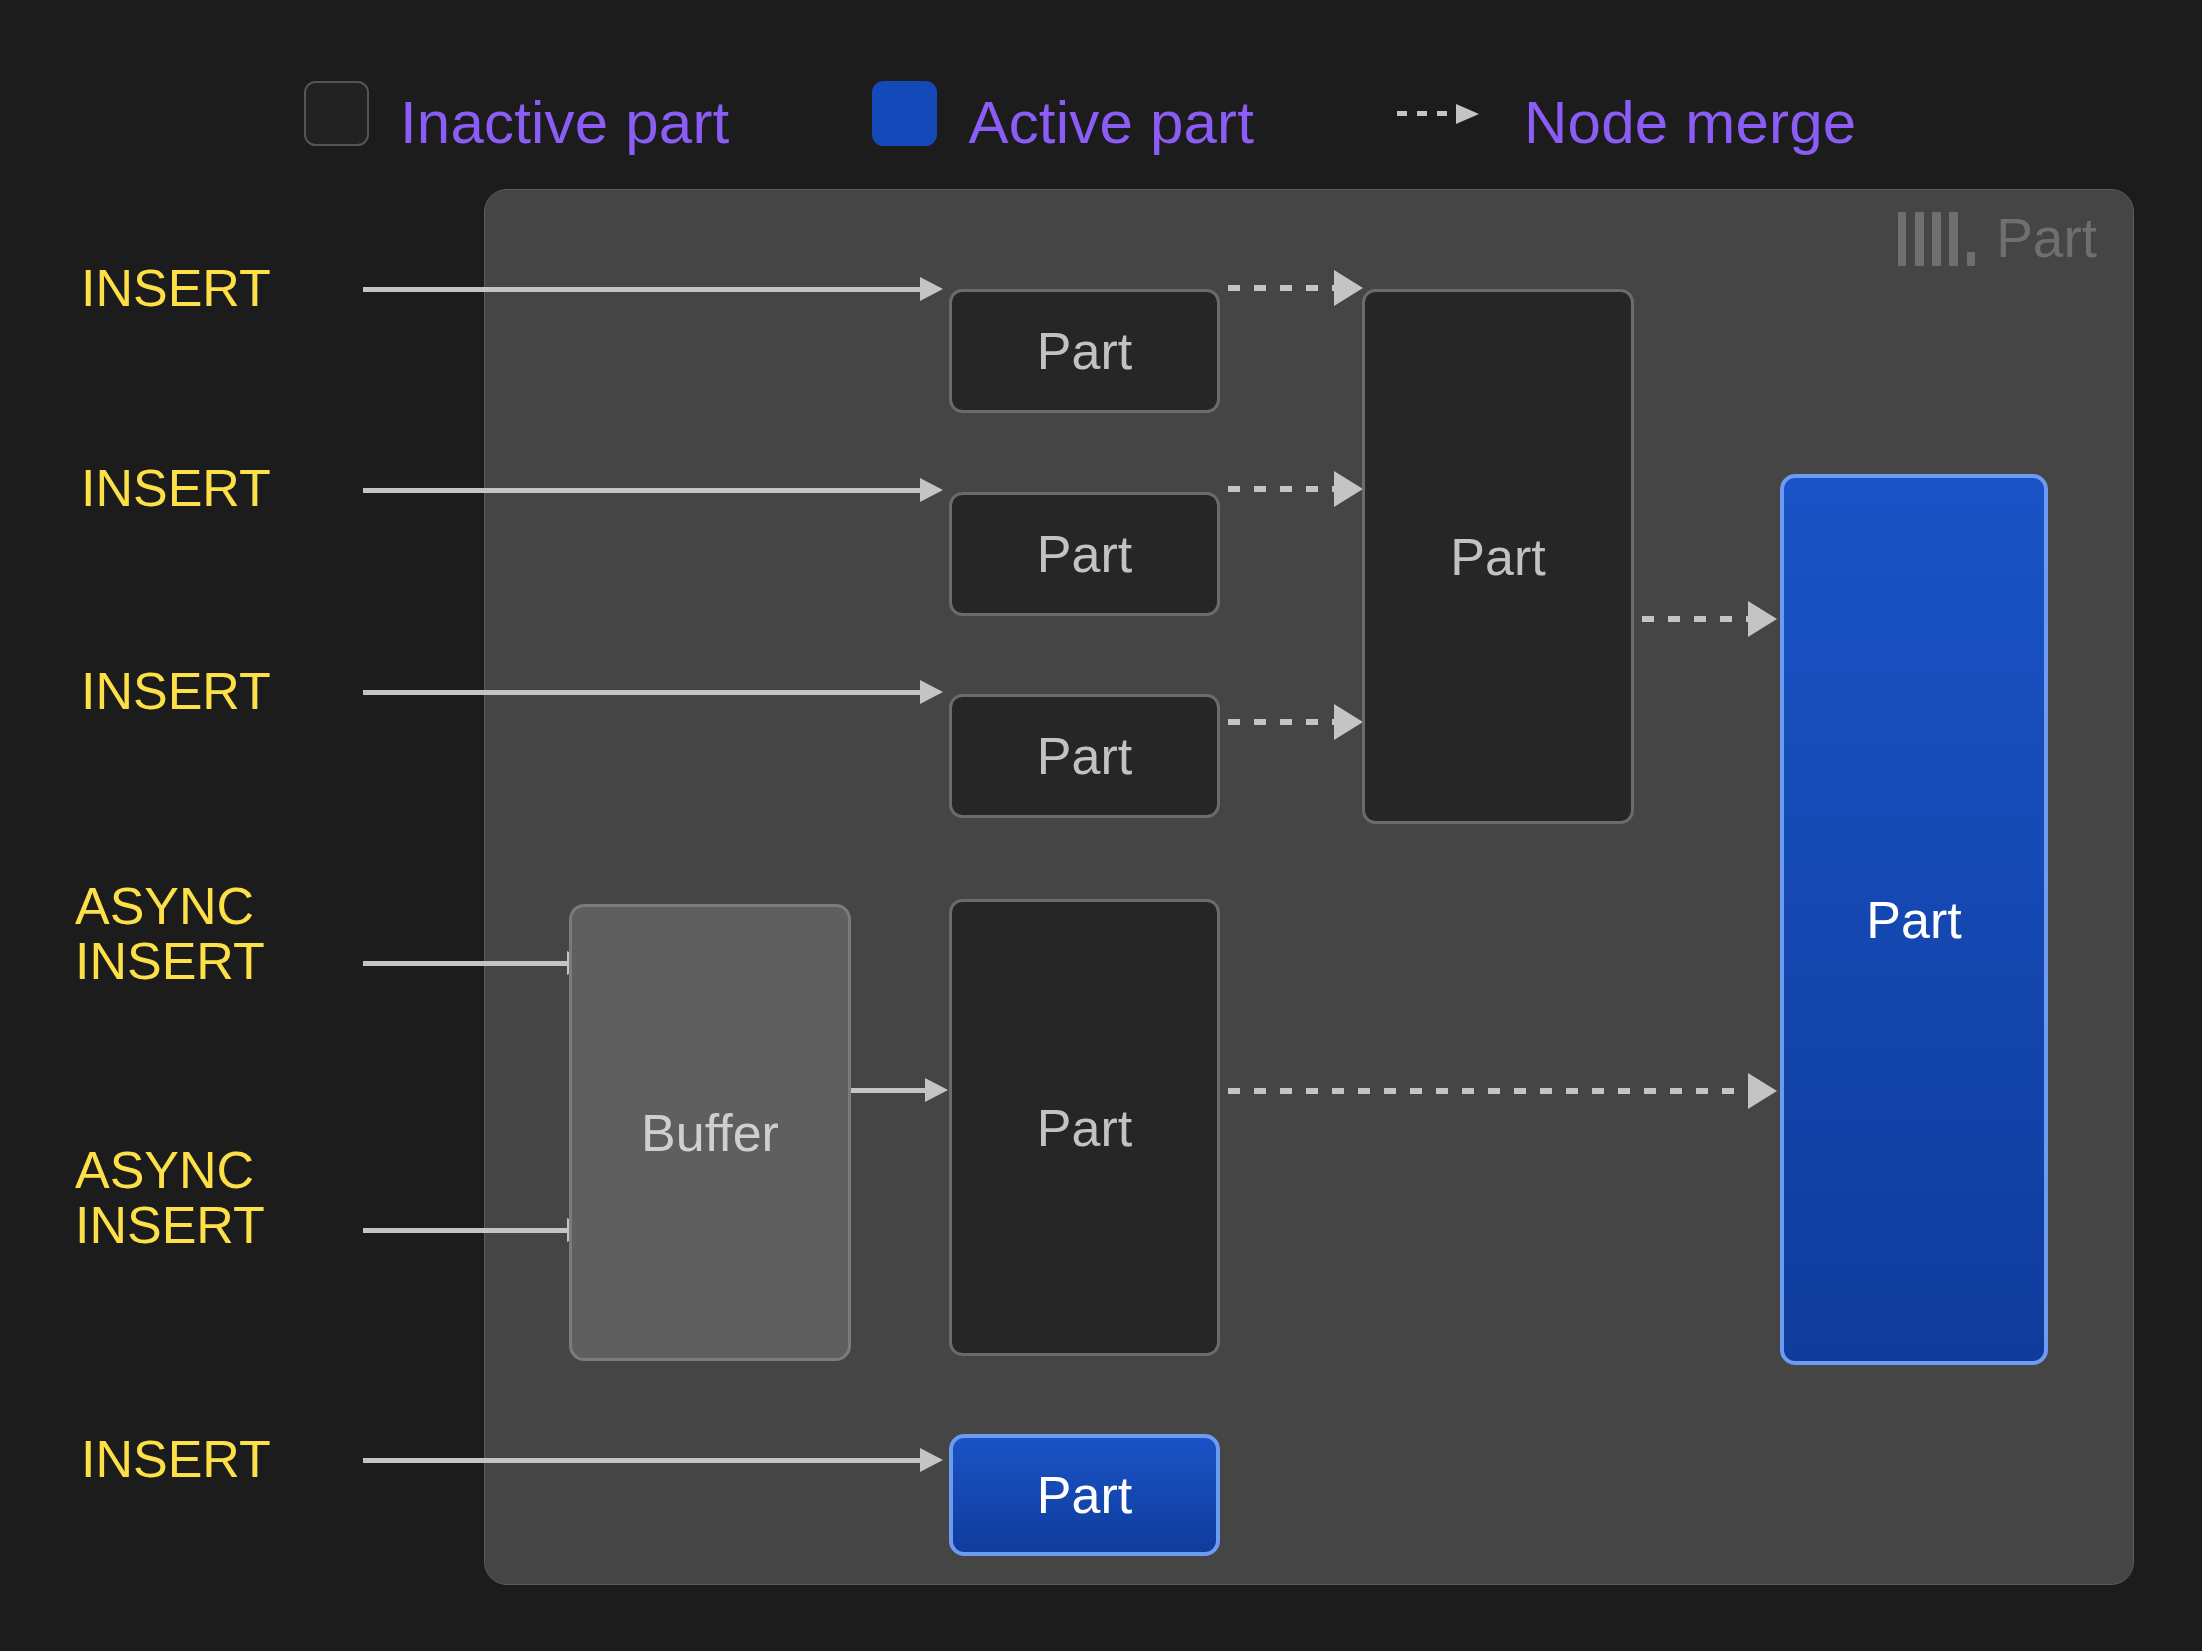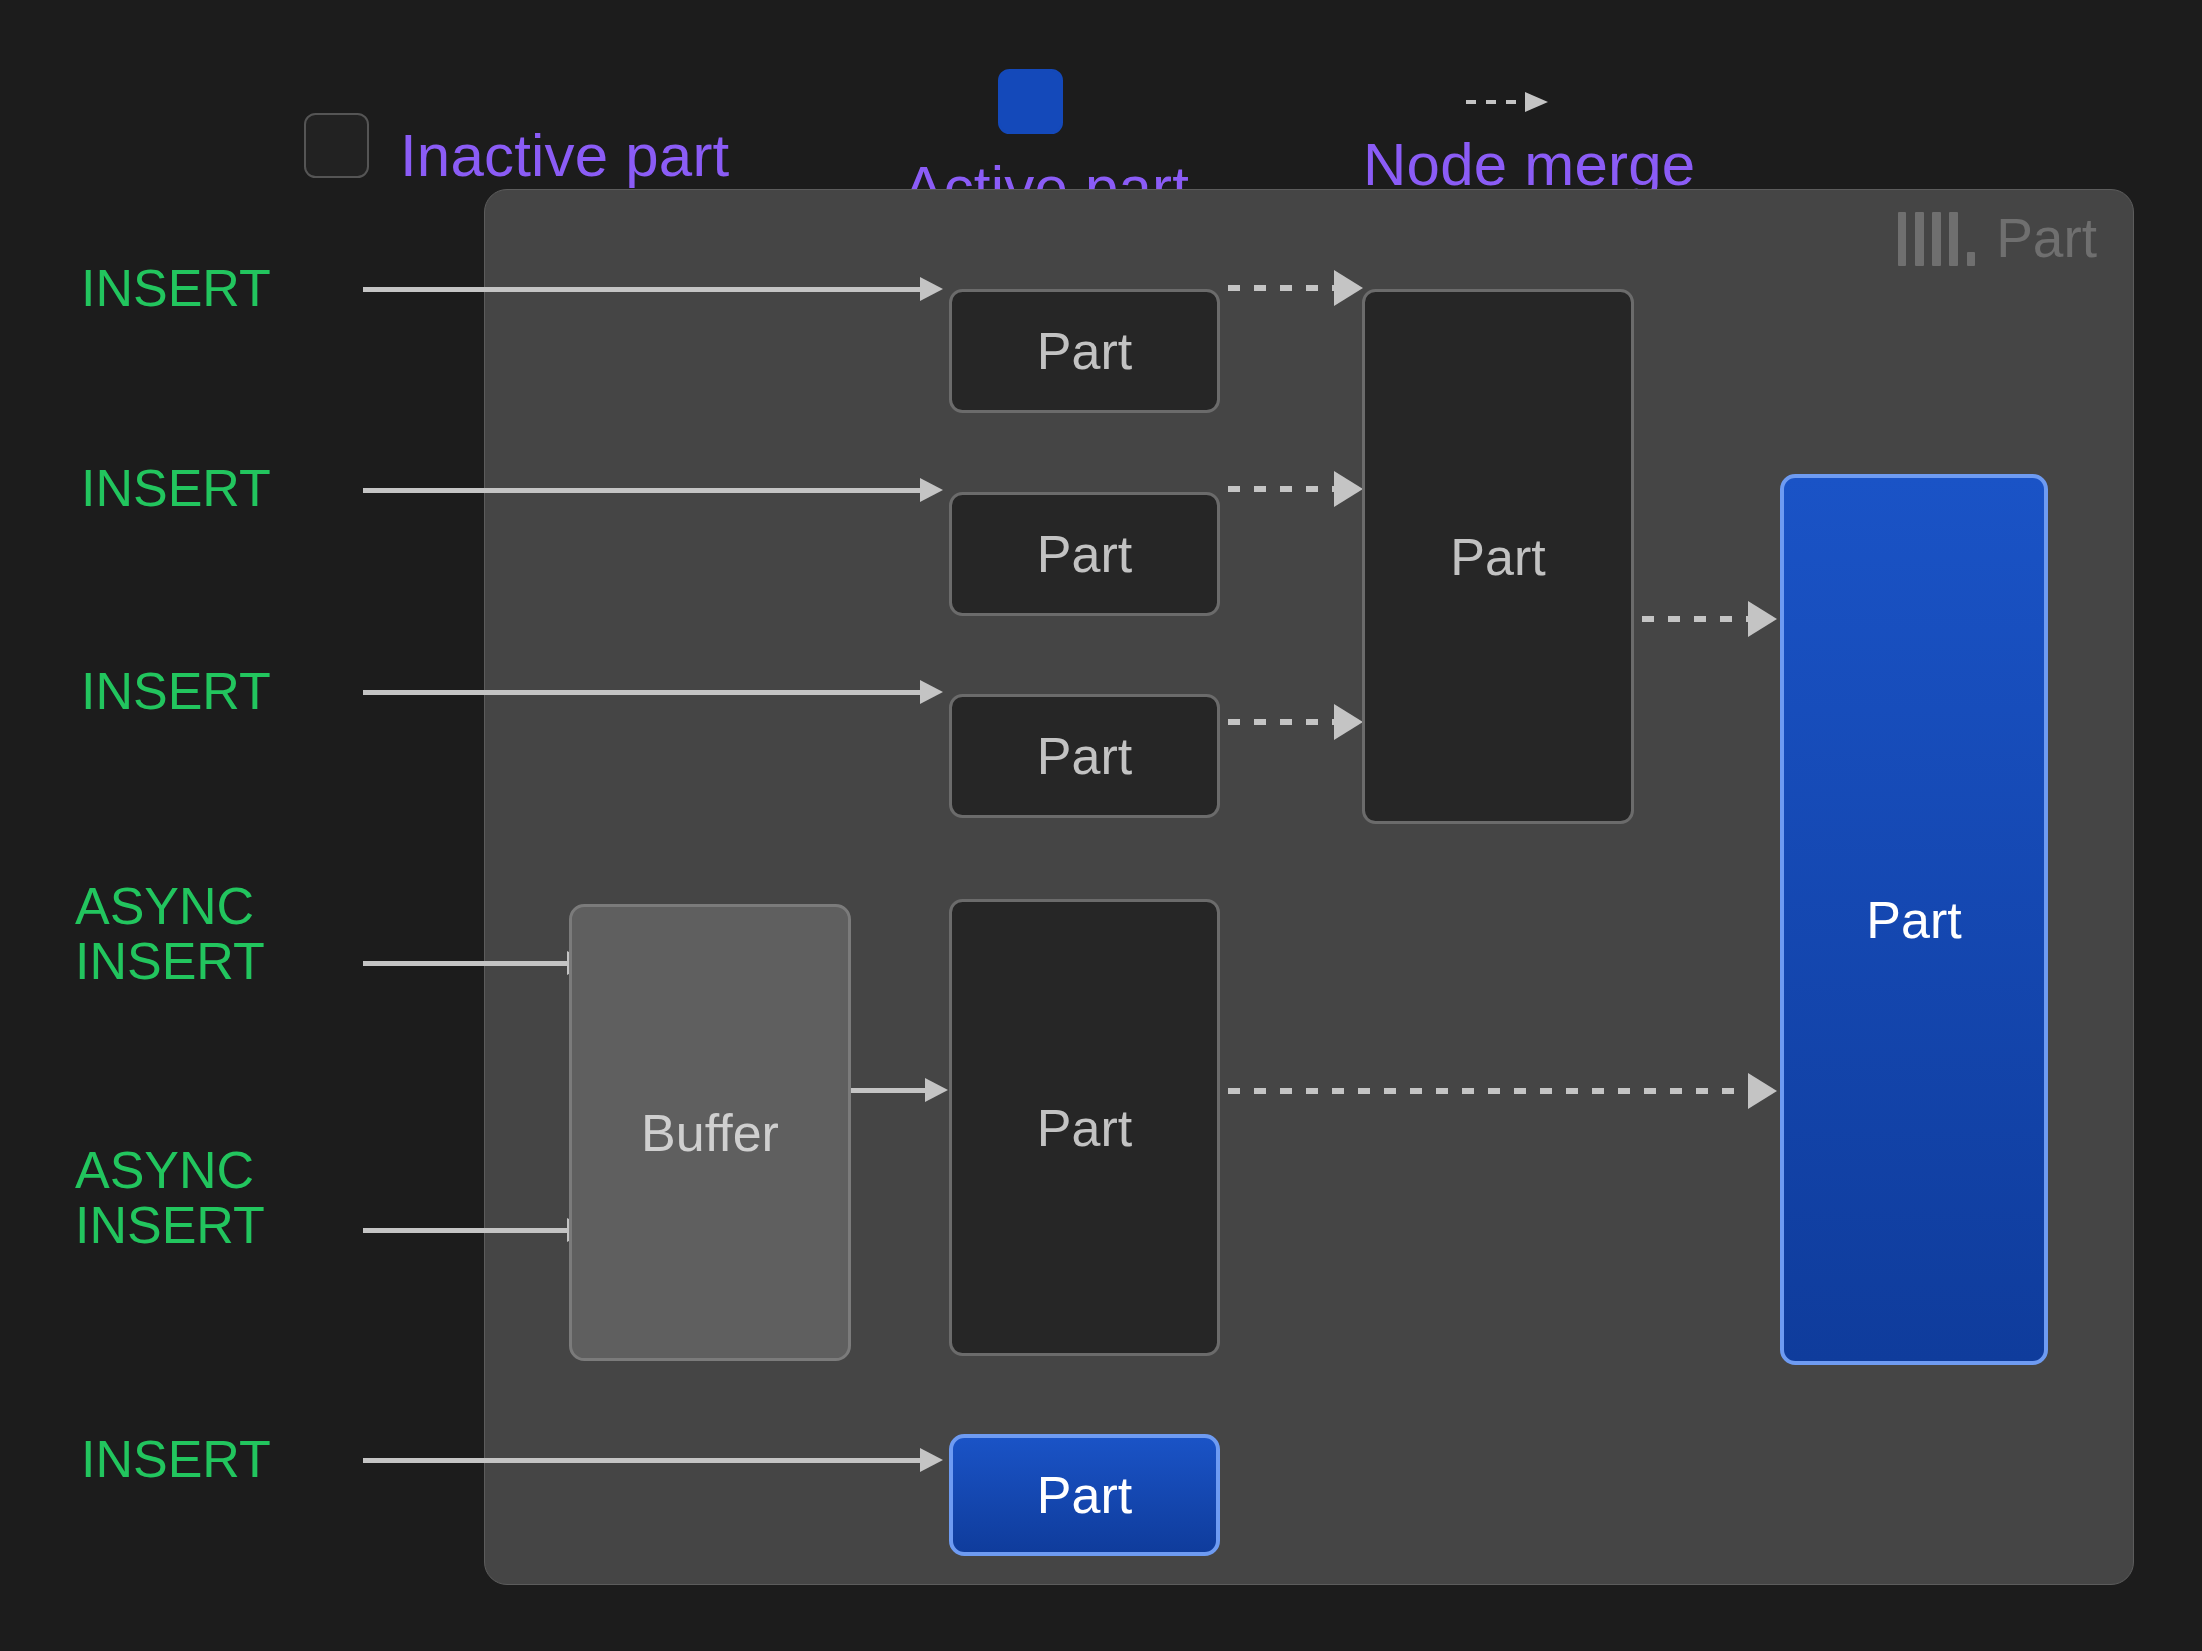--- a/index.html
+++ b/index.html
@@ -6,21 +6,21 @@
   body{
     width:2202px;height:1652px;position:relative;overflow:hidden;
     font-family:"Liberation Sans","DejaVu Sans",sans-serif;
     background:#1c1c1c;color:#c8c8c8;
   }
   .stage{position:absolute;inset:0;}
 
   
   .legend{position:absolute;left:304px;top:69px;display:flex;align-items:center;gap:0;}
   .legend-item{display:flex;align-items:center;}
-  .legend-item + .legend-item{margin-left:143px;flex-direction:column;}
+  .legend-item + .legend-item{margin-left:143px;}
   .swatch{width:65px;height:65px;border-radius:11.5px;flex:0 0 auto;}
   .swatch.inactive{background:#222222;border:2.9px solid #555555;box-sizing:border-box;}
   .swatch.active{background:#1449ba;border:2.9px solid #1449ba;box-sizing:border-box;}
   .legend-label{font-size:60px;color:#8b5cf6;margin-left:31px;white-space:nowrap;letter-spacing:0.2px;margin-top:19px;}
   .dash-sample{width:96px;height:19px;position:relative;flex:0 0 auto;}
   .dash-sample .dline{position:absolute;left:0;top:7.6px;width:63px;height:4.8px;
      background:repeating-linear-gradient(to right,#c4c4c4 0 9.6px,transparent 9.6px 20px);}
   .dash-sample .dhead{position:absolute;left:59px;top:0;width:0;height:0;
      border-top:10.5px solid transparent;border-bottom:10.5px solid transparent;border-left:23px solid #c4c4c4;}
 
@@ -35,21 +35,21 @@
 
   
   .box{position:absolute;box-sizing:border-box;display:flex;align-items:center;justify-content:center;
        font-size:52px;border-radius:13.4px;margin-top:36px;}
   .box.inactive{background:#262626;border:3.8px solid #6b6b6b;color:#c2c2c2;}
   .box.buffer{background:#5f5f5f;border:3.8px solid #7b7b7b;color:#cfcfcf;border-radius:15.3px;}
   .box.active{background:linear-gradient(180deg,#1a53c6 0%,#0f3c9c 100%);
        border:4.8px solid #6e9bf2;color:#ffffff;border-radius:15.3px;}
 
   
-  .sig{position:absolute;font-size:52px;color:#22c55e;line-height:1.06;white-space:pre-line;text-align:left;}
+  .sig{position:absolute;font-size:52px;color:#fde047;line-height:1.06;white-space:pre-line;text-align:left;}
 
   
   .solid-arrow{position:absolute;height:4.8px;background:#c4c4c4;}
   .solid-arrow::after{content:"";position:absolute;right:-21px;top:-9.6px;width:0;height:0;
       border-top:12.4px solid transparent;border-bottom:12.4px solid transparent;border-left:23px solid #c4c4c4;}
   .dash-arrow{position:absolute;height:5.7px;
       background:repeating-linear-gradient(to right,#c4c4c4 0 12.4px,transparent 12.4px 26px);}
   .dash-arrow::after{content:"";position:absolute;right:-25px;top:-15.3px;width:0;height:0;
       border-top:18px solid transparent;border-bottom:18px solid transparent;border-left:29px solid #c4c4c4;}
 </style>

